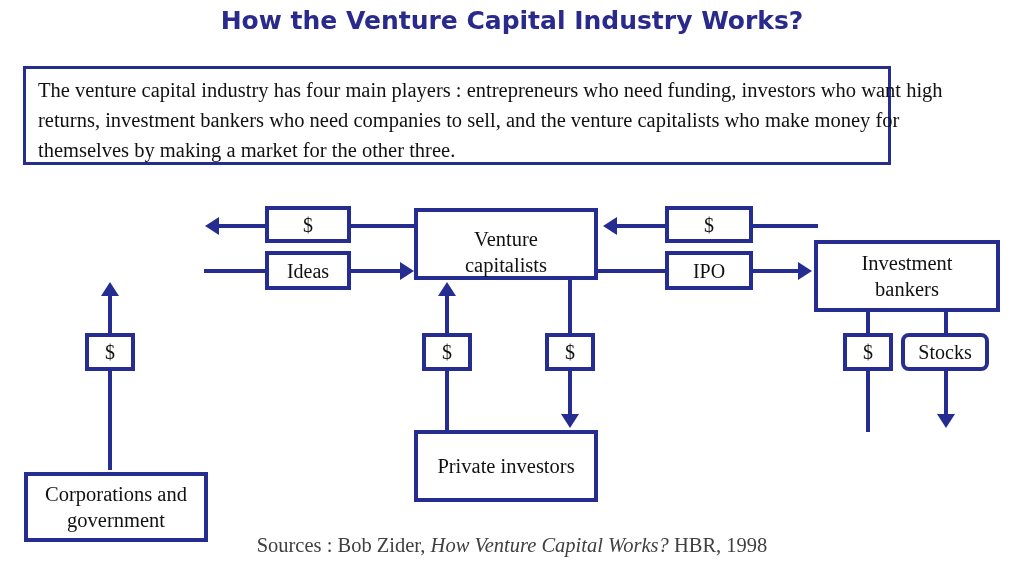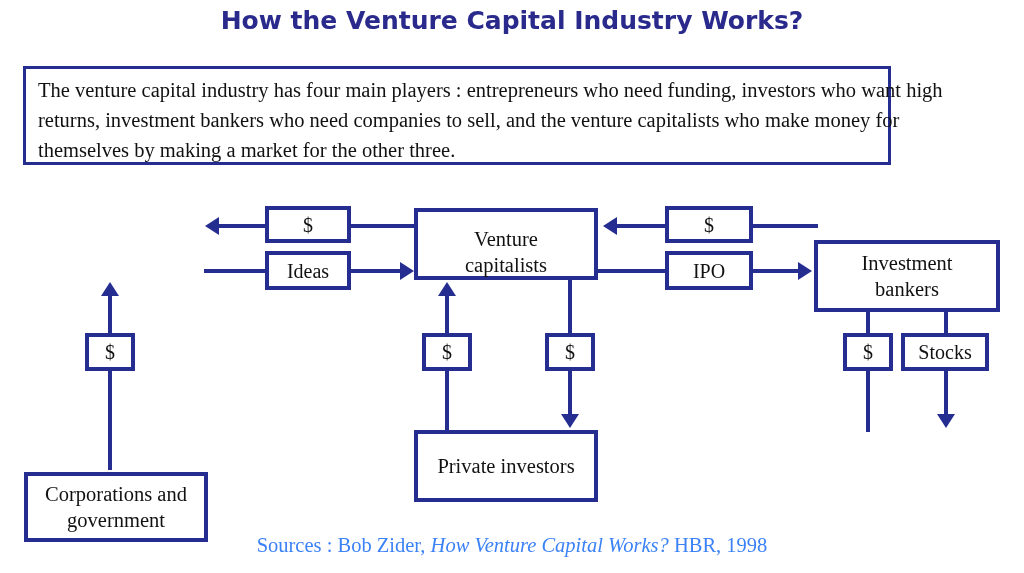--- a/index.html
+++ b/index.html
@@ -132,21 +132,21 @@
   }
 
   
   #source {
     position: absolute;
     left: 0;
     top: 534px;
     width: 1024px;
     text-align: center;
     font-size: 20.5px;
-    color: #3b82f6;
+    color: #404040;
   }
   #source .ital { font-style: italic; }
 </style>
 </head>
 <body>
 
 <div id="title">How the Venture Capital Industry Works?</div>
 
 <div id="intro-box">
   <div id="intro-text">The venture capital industry has four main players : entrepreneurs who need funding, investors who want high returns, investment bankers who need companies to sell, and the venture capitalists who make money for themselves by making a market for the other three.</div>
@@ -238,21 +238,21 @@
   </div>
 
   <div class="label-box" style="left:545px; top:333px; width:50px; height:38px;">
     <span>$</span>
   </div>
 
   <div class="label-box" style="left:843px; top:333px; width:50px; height:38px;">
     <span>$</span>
   </div>
 
-  <div class="label-box" style="left:901px; top:333px; width:88px; height:38px;">
+  <div class="label-box" style="left:901px; top:333px; width:88px; height:38px;border-radius:8px;">
     <span>Stocks</span>
   </div>
 
 </div>
 
 <div id="source">
   <span>Sources : Bob Zider, </span><span class="ital">How Venture Capital Works?</span><span> HBR, 1998</span>
 </div>
 
 </body></html>

